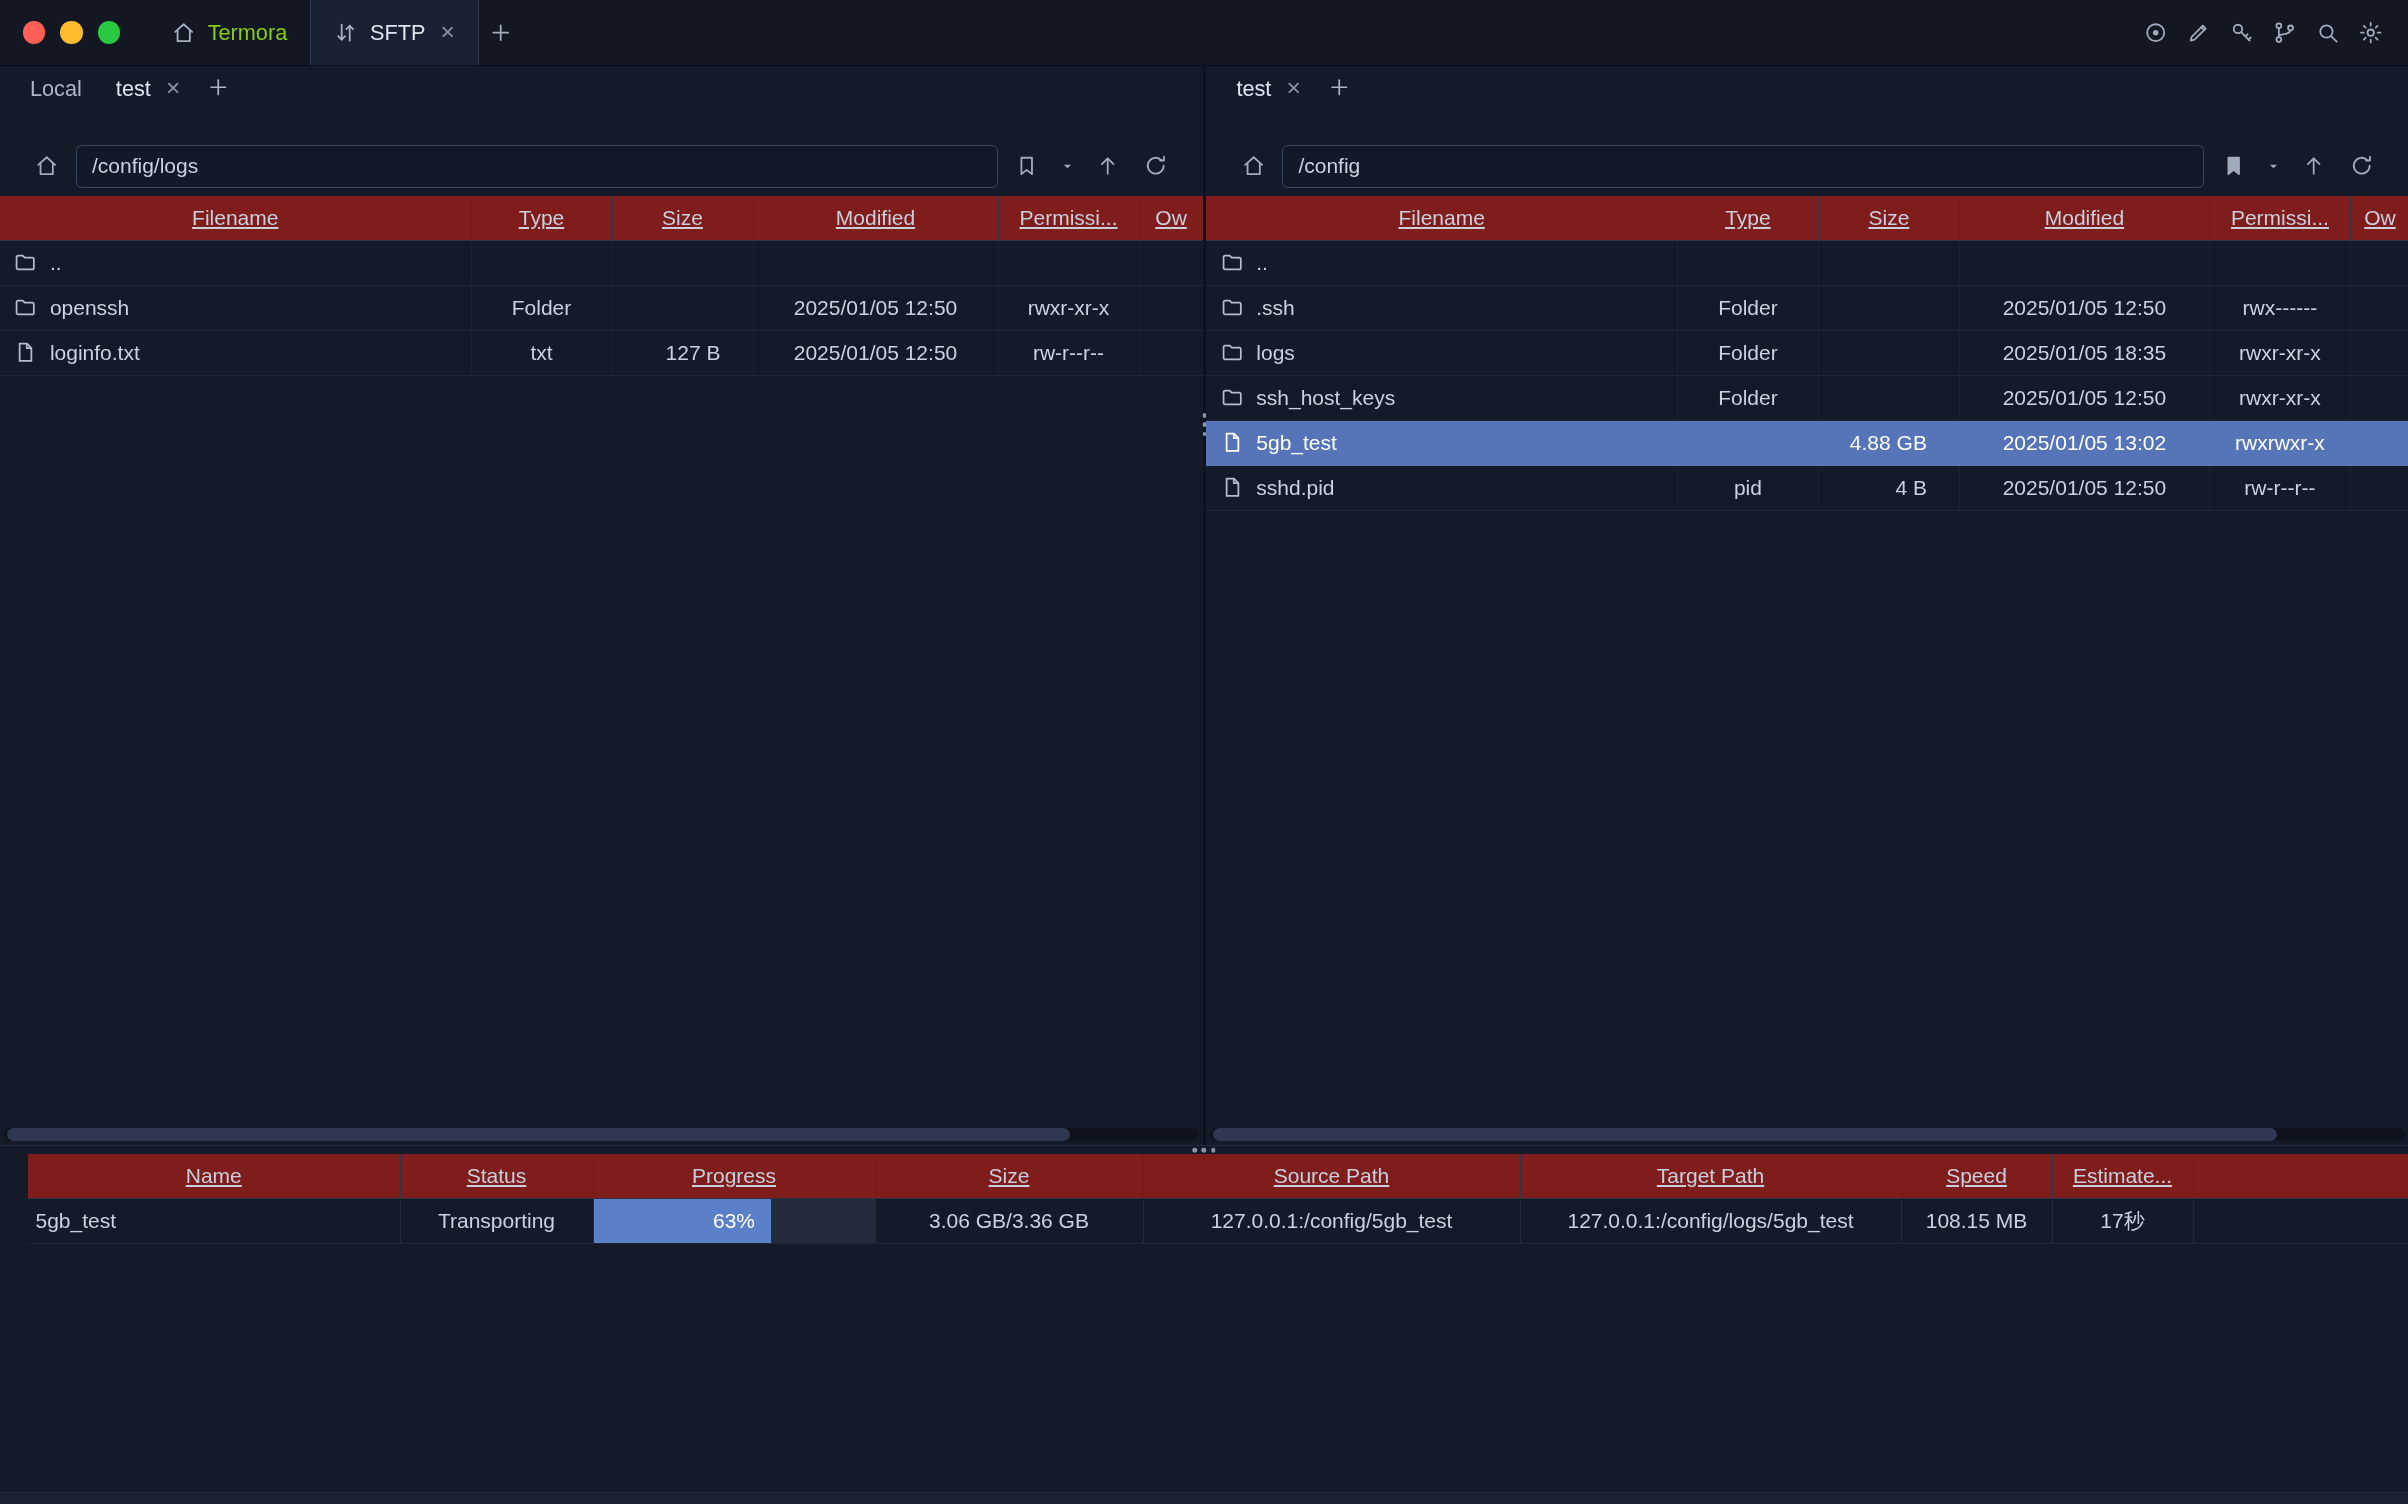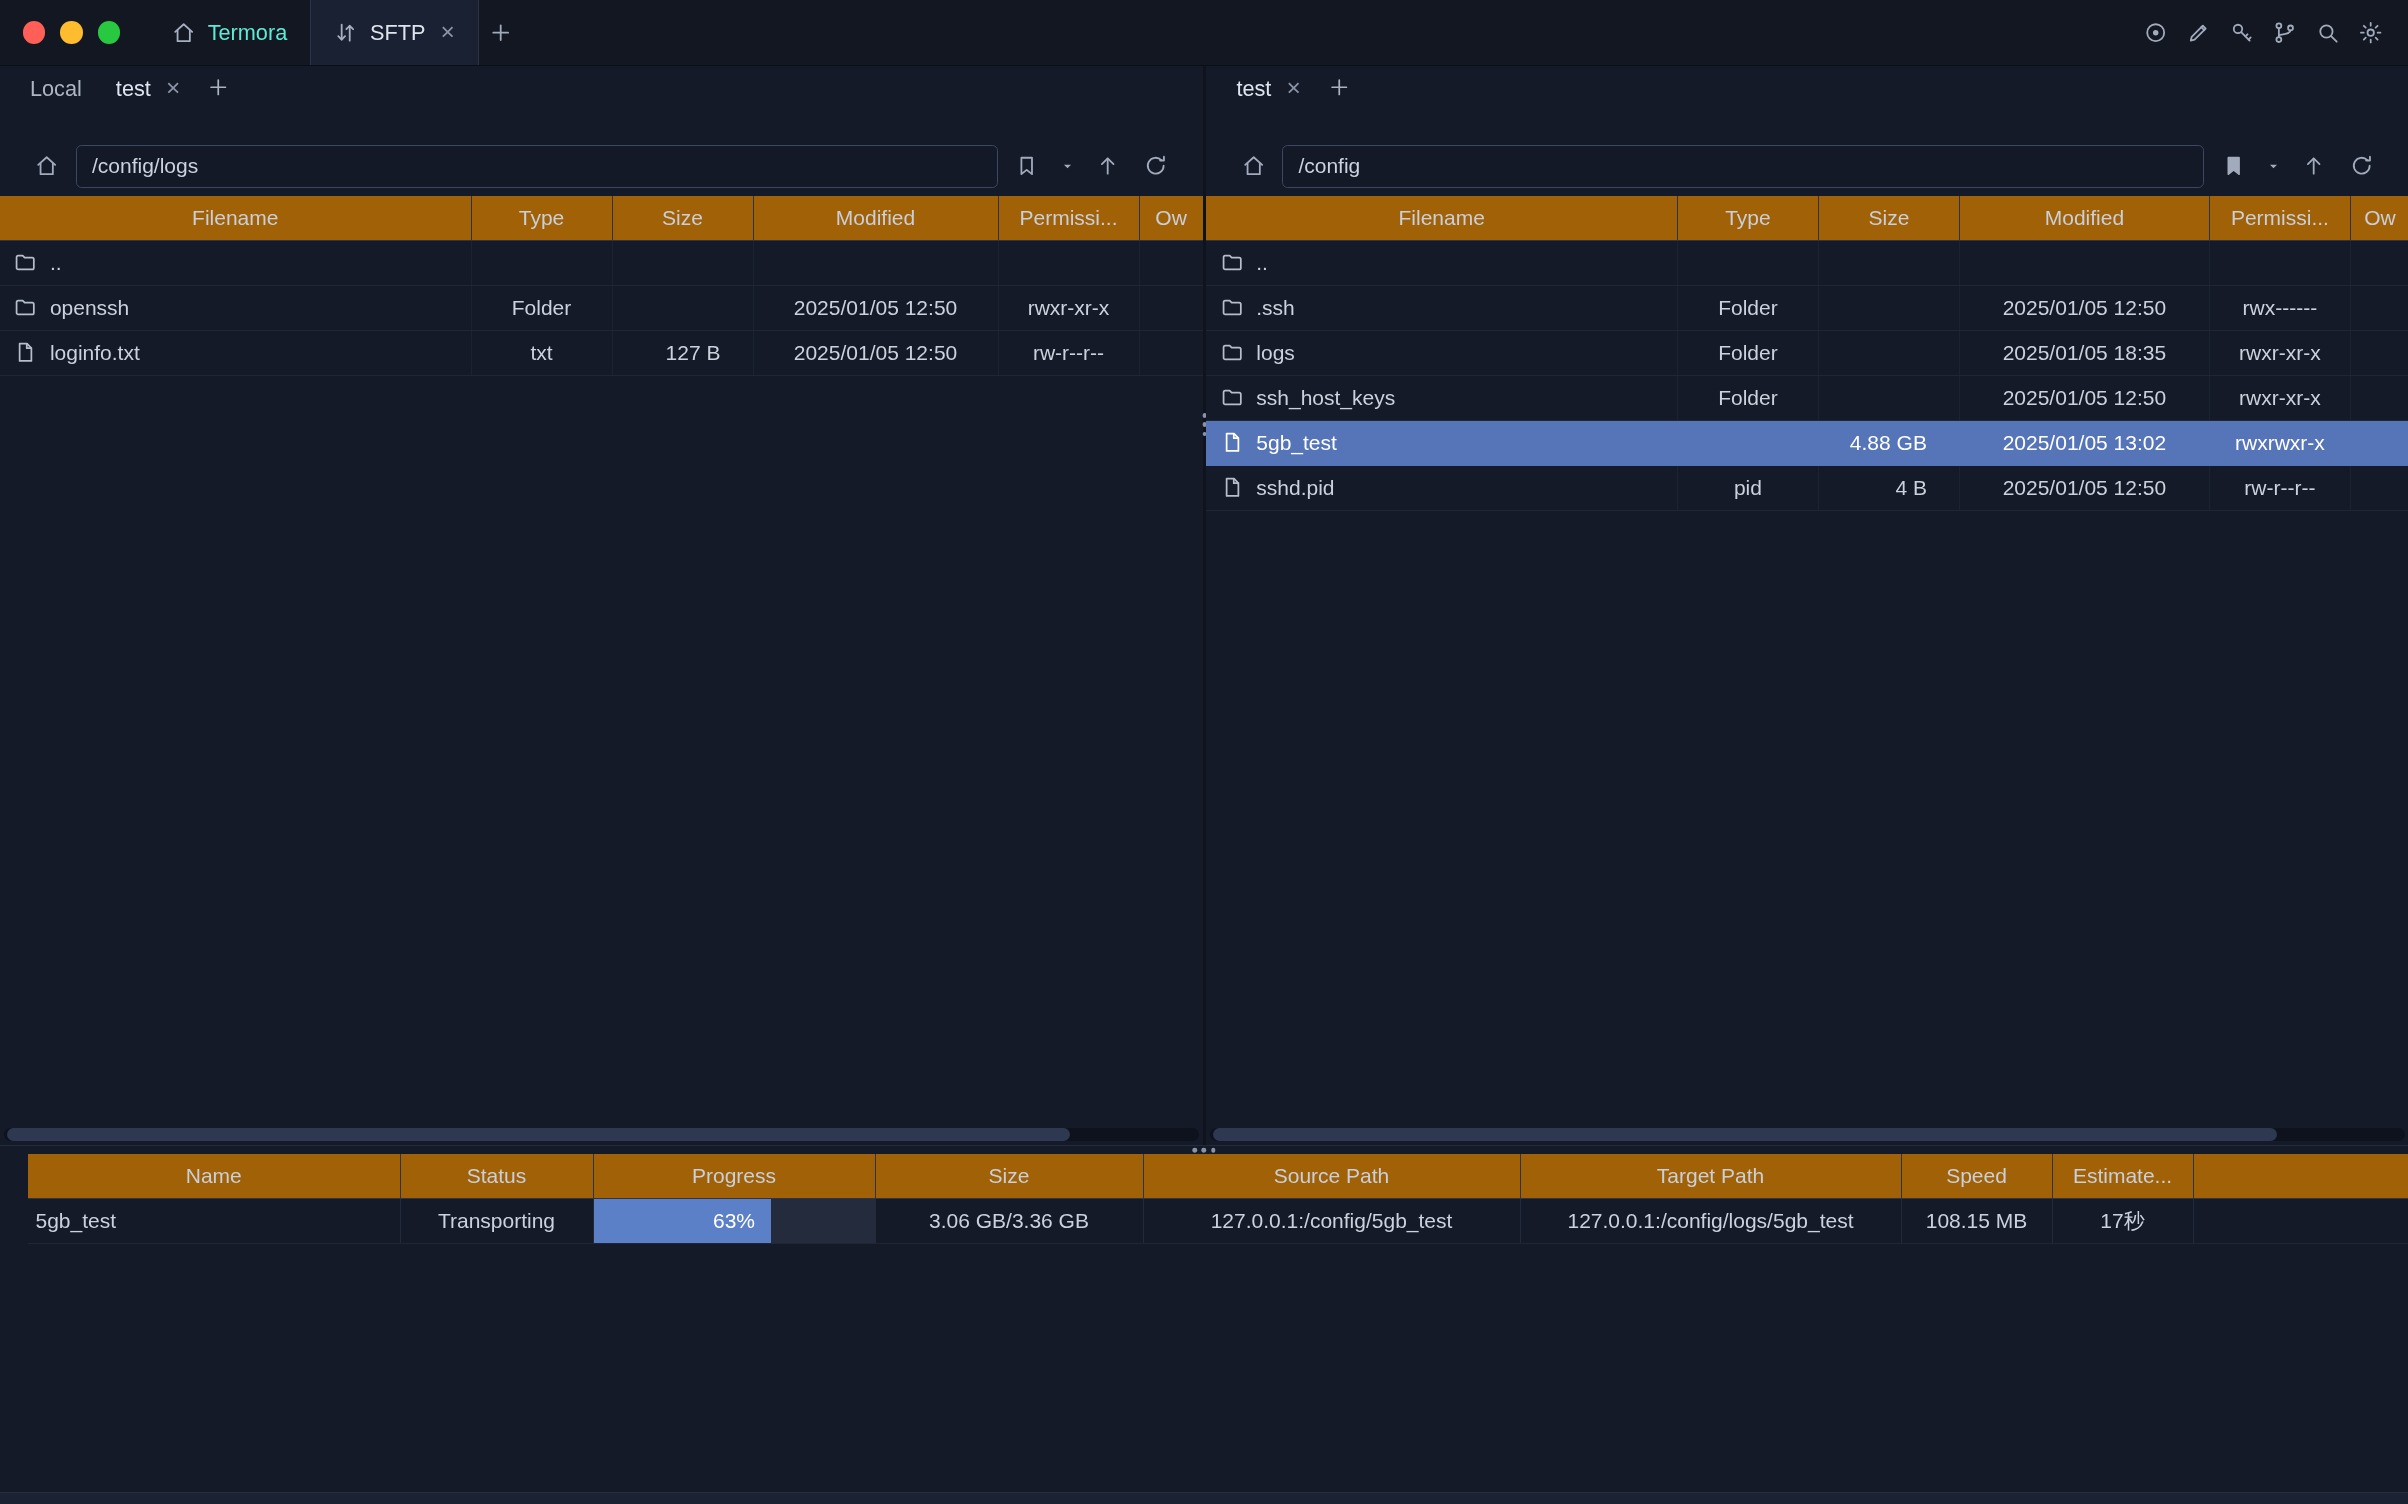--- a/index.html
+++ b/index.html
@@ -15,21 +15,21 @@
 
   
   .titlebar {
     height:66px; flex:none; display:flex; align-items:stretch;
     background:#121722; border-bottom:0.9px solid #0a0e16;
   }
   .window-controls { display:flex; align-items:center; gap:15px; padding:0 28px 0 22.6px; }
   .light { width:22.6px; height:22.6px; border-radius:50%; }
   .app-tab {
     display:flex; align-items:center; gap:11.3px; padding:0 22.6px;
-    color:#5eead4; font-size:21.7px; cursor:default;
+    color:#84cc16; font-size:21.7px; cursor:default;
   }
   .app-tab.active {
     background:#1a2132; color:#dfe4ee;
     border-left:0.9px solid #2b3447; border-right:0.9px solid #2b3447;
   }
   .tab-close { color:#8b94a6; font-size:24.5px; line-height:1; padding-left:3.8px; }
   .ticon { display:inline-flex; }
   .ticon svg { width:25.4px; height:25.4px; }
   .app-tab .ticon { color:#a7b0c0; }
   .icon-btn {
@@ -62,23 +62,23 @@
   .pathbar .icon-btn.narrow svg { width:17px; height:17px; }
   .path-input {
     flex:1; height:43px; background:#131926; border:0.9px solid #3d4760; border-radius:5.6px;
     color:#cdd3de; font-size:21px; padding:0 15px; outline:none;
     font-family:"Liberation Sans","DejaVu Sans",sans-serif;
   }
 
   .table-wrap { flex:1; overflow:hidden; }
   table { width:100%; border-collapse:collapse; table-layout:fixed; }
   thead th {
-    height:44px; background:#a16207; font-weight:400; color:#c9cfdb; font-size:21px;
+    height:44px; background:#7f1d1d; font-weight:400; color:#c9cfdb; font-size:21px;
     border-bottom:0.9px solid #2c3547; border-left:0.9px solid #2c3547;
-    overflow:hidden; white-space:nowrap; text-align:center;
+    overflow:hidden; white-space:nowrap; text-align:center;text-decoration:underline;
   }
   thead th:first-child { border-left:none; }
   tbody td {
     height:45px; border-bottom:0.9px solid #1f2737; border-left:0.9px solid #1b2331;
     color:#ccd2dd; padding:0 9.4px; white-space:nowrap; overflow:hidden; font-size:21px;
   }
   tbody td:first-child { border-left:none; }
   .file-table td.c-type, .file-table td.c-mod, .file-table td.c-perm { text-align:center; }
   .file-table td.c-size { text-align:right; padding-right:32px; }
   .fcell { display:flex; align-items:center; gap:12.2px; padding-left:3.8px; }

